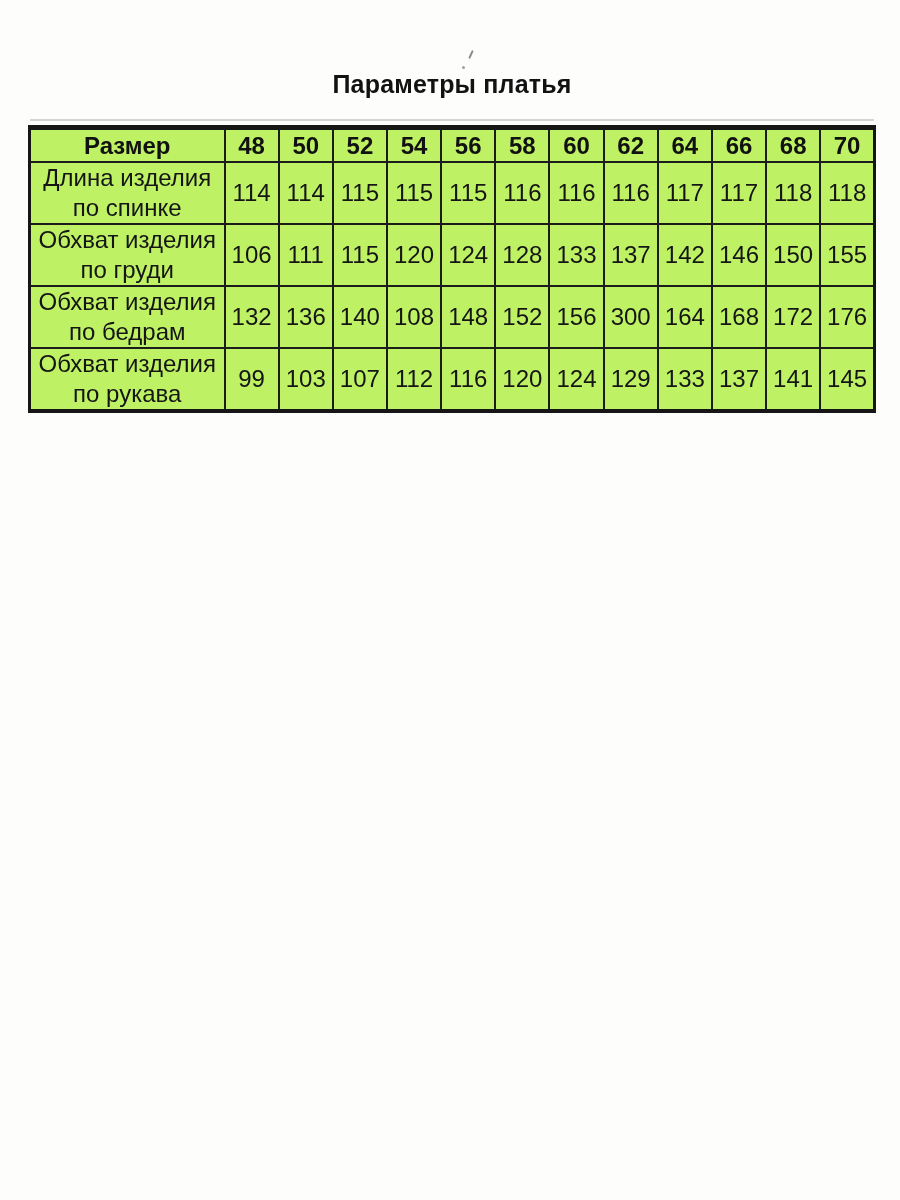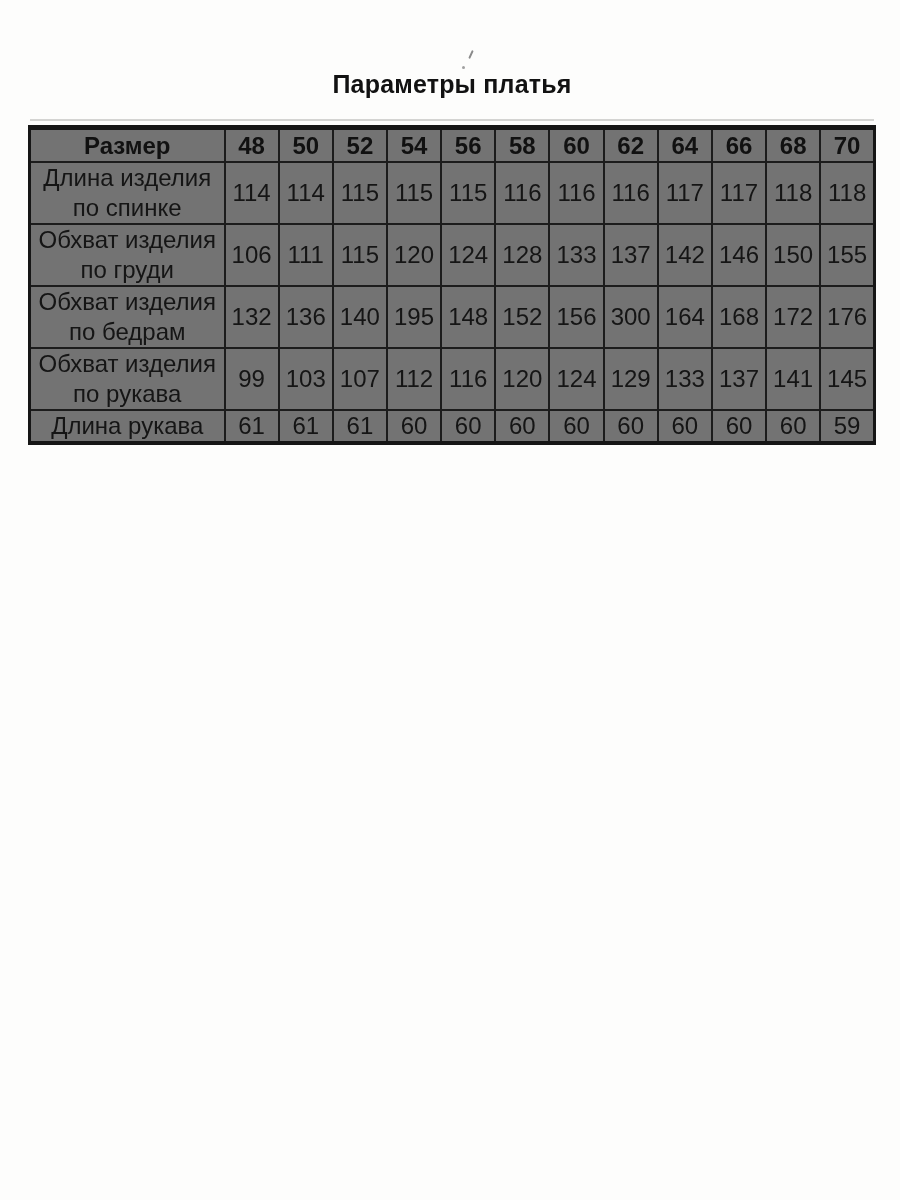--- a/index.html
+++ b/index.html
@@ -57,21 +57,21 @@
     background: #c2c2c0;
     opacity: 0.7;
   }
   .size-table {
     position: absolute;
     top: 125px;
     left: 28px;
     width: 848px;
     border-collapse: collapse;
     table-layout: fixed;
-    background: #737373;
+    background: #bef264;
     border: 3px solid #161616;
     border-top-width: 5px;
     border-bottom-width: 4px;
   }
   .size-table th,
   .size-table td {
     border: 2px solid #1c1c1c;
     text-align: center;
     vertical-align: middle;
     padding: 0;
@@ -181,21 +181,21 @@
         <td class="value-cell">155</td>
       </tr>
       <tr class="tall">
         <td class="label-cell">
           <div>Обхват изделия</div>
           <div>по бедрам</div>
         </td>
         <td class="value-cell">132</td>
         <td class="value-cell">136</td>
         <td class="value-cell">140</td>
-        <td class="value-cell">195</td>
+        <td class="value-cell">108</td>
         <td class="value-cell">148</td>
         <td class="value-cell">152</td>
         <td class="value-cell">156</td>
         <td class="value-cell">300</td>
         <td class="value-cell">164</td>
         <td class="value-cell">168</td>
         <td class="value-cell">172</td>
         <td class="value-cell">176</td>
       </tr>
       <tr class="tall">
@@ -209,31 +209,14 @@
         <td class="value-cell">112</td>
         <td class="value-cell">116</td>
         <td class="value-cell">120</td>
         <td class="value-cell">124</td>
         <td class="value-cell">129</td>
         <td class="value-cell">133</td>
         <td class="value-cell">137</td>
         <td class="value-cell">141</td>
         <td class="value-cell">145</td>
       </tr>
-      <tr class="short">
-        <td class="label-cell">
-          <div>Длина рукава</div>
-        </td>
-        <td class="value-cell">61</td>
-        <td class="value-cell">61</td>
-        <td class="value-cell">61</td>
-        <td class="value-cell">60</td>
-        <td class="value-cell">60</td>
-        <td class="value-cell">60</td>
-        <td class="value-cell">60</td>
-        <td class="value-cell">60</td>
-        <td class="value-cell">60</td>
-        <td class="value-cell">60</td>
-        <td class="value-cell">60</td>
-        <td class="value-cell">59</td>
-      </tr>
     </tbody>
 </table>
 
 </body></html>

